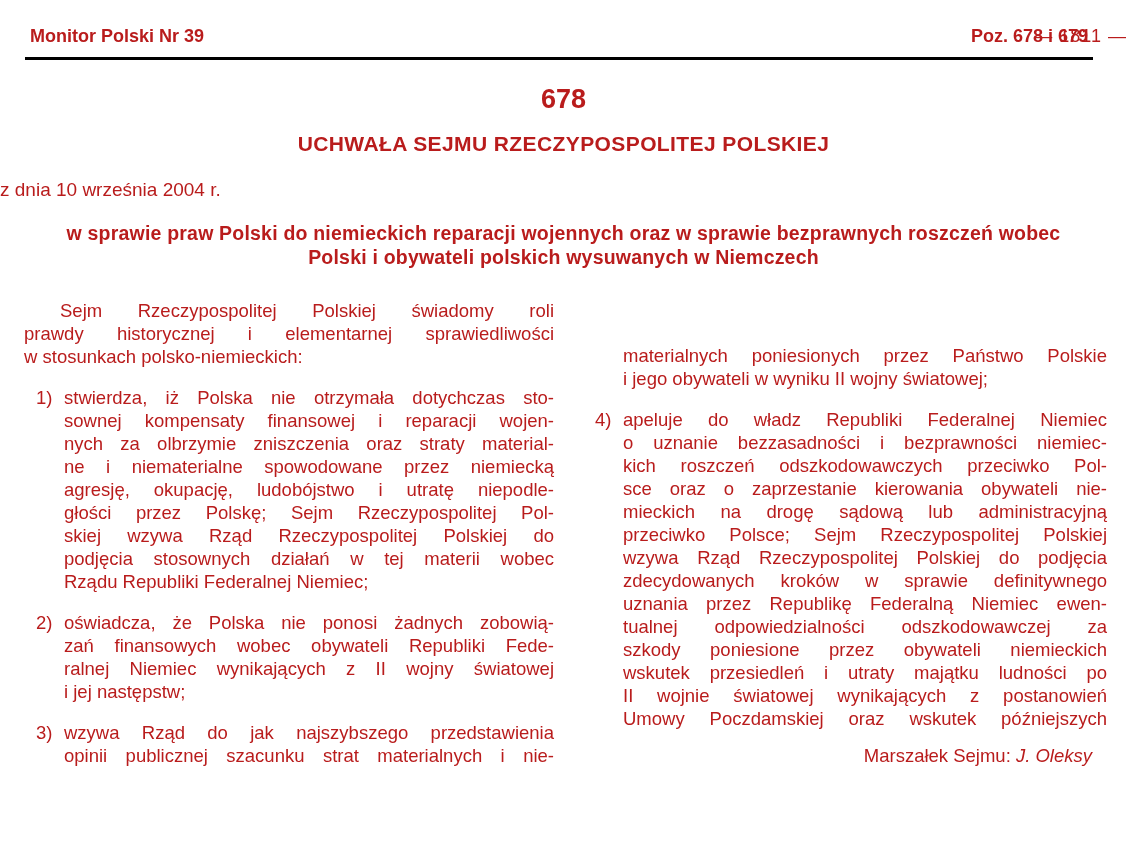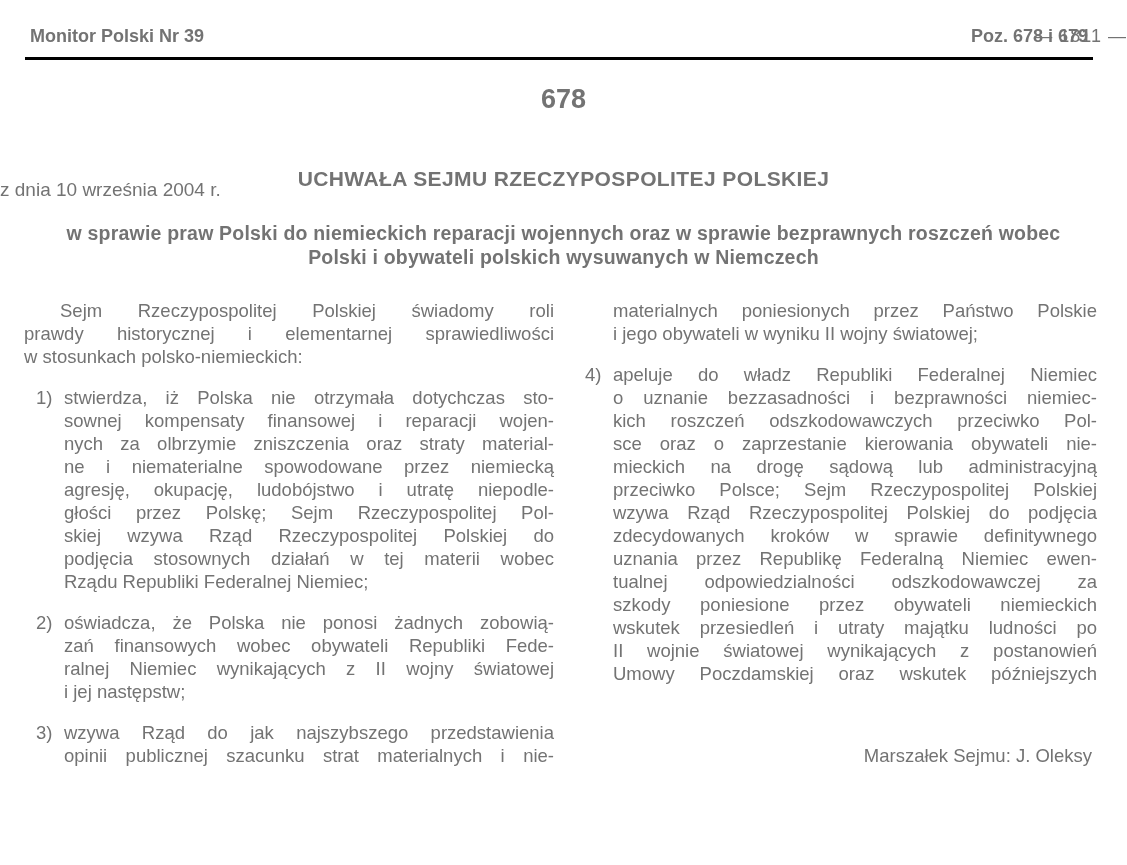--- a/index.html
+++ b/index.html
@@ -1,55 +1,55 @@
 <!DOCTYPE html>
 <html lang="pl"><head>
 <meta charset="utf-8">
 <style>
   html,body{margin:0;padding:0;background:#ffffff;}
   .page{
     position:relative;
     width:1127px;height:865px;
     background:#ffffff;
-    color:#737373;
+    color:#b91c1c;
     font-family:"Liberation Sans", sans-serif;
     overflow:hidden;
   }
   
   .header-row{position:absolute;top:26px;left:0;width:100%;font-size:18px;line-height:20px;}
   .h-left{position:absolute;left:30px;top:0;font-weight:bold;}
   .h-center{display:block;width:100%;text-align:right;font-weight:500;letter-spacing:1px;}
   .h-right{position:absolute;right:39px;top:0;font-weight:bold;}
   .rule{position:absolute;top:57px;left:25px;width:1068px;height:3px;background:#000;}
   
   .doc-number{position:absolute;top:84px;left:0;width:100%;text-align:center;font-size:27px;font-weight:bold;}
-  .act-name{position:absolute;top:132px;left:0;width:100%;text-align:center;font-size:21px;font-weight:bold;letter-spacing:0.4px;margin-top:35px;}
+  .act-name{position:absolute;top:132px;left:0;width:100%;text-align:center;font-size:21px;font-weight:bold;letter-spacing:0.4px;}
   .date-line{position:absolute;top:179px;left:0;width:100%;text-align:left;font-size:19px;}
   .subject{position:absolute;top:222px;left:0;width:100%;text-align:center;font-size:19.5px;font-weight:bold;line-height:23.5px;letter-spacing:0.2px;}
   
   .columns{
     position:absolute;top:299px;left:24px;
-    display:flex;gap:31px;
+    display:flex;gap:41px;
     font-size:18.5px;line-height:23px;justify-content:flex-end;
   }
   .col-left{width:530px;}
   .col-right{width:512px;}
   .para{margin:0 0 18px 0;position:relative;}
   .para:last-child{margin-bottom:0;}
   .item{padding-left:40px;}
   .col-right .item{padding-left:28px;}
   .marker{position:absolute;left:12px;top:0;}
   .col-right .marker{left:0;}
-  .cont{padding-left:28px;}
+  .cont{padding-left:28px;margin-top:45px;}
   .line{text-align:justify;text-align-last:justify;}
   .line.last{text-align:left;text-align-last:auto;}
   .line.fi{padding-left:36px;}
   
   .signature{position:absolute;top:745px;right:35px;font-size:18.5px;}
-  .sig-name{}
+  .sig-name{font-style:italic;}
 </style>
 </head>
 <body>
 
 <div class="page">
 
   <div class="header-row">
     <span class="h-left">Monitor Polski Nr 39</span>
     <span class="h-center">— 1811 —</span>
     <span class="h-right">Poz. 678 i 679</span>

